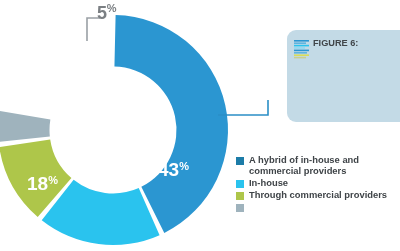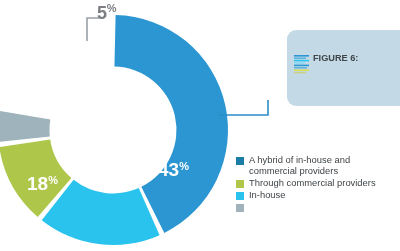--- a/index.html
+++ b/index.html
@@ -55,25 +55,25 @@
     vertical-align: super;
     letter-spacing: 0;
   }
 
   
   #callout-box {
     position: absolute;
     left: 287px;
     top: 30px;
     width: 113px;
-    height: 76px;
+    height: 92px;
     background: #c3dae6;
     border-radius: 9px 0 0 9px;
     box-sizing: border-box;
-    padding: 23px 6px 6px 7px;
+    padding: 8px 6px 6px 7px;
     display: flex;
     align-items: flex-start;
   }
   #callout-icon {
     width: 15px;
     height: 19px;
     flex: 0 0 auto;
     margin-top: 2px;
     margin-right: 4px;
     display: block;
@@ -93,20 +93,21 @@
   #legend {
     position: absolute;
     left: 236px;
     top: 154px;
     width: 164px;
   }
   .legend-row {
     display: flex;
     align-items: flex-start;
     margin-bottom: 1px;
+    font-weight: bold;
   }
   .legend-swatch {
     width: 8px;
     height: 8px;
     flex: 0 0 auto;
     margin-top: 3px;
     margin-right: 5px;
   }
   .legend-label {
     font-size: 9.4px;
@@ -163,27 +164,27 @@
   </div>
 
   <div id="legend">
 
     <div class="legend-row">
       <span class="legend-swatch" style="background:#1c7ca8"></span>
       <span class="legend-label">A hybrid of in-house and commercial providers</span>
     </div>
 
     <div class="legend-row">
-      <span class="legend-swatch" style="background:#aec64a"></span>
-      <span class="legend-label">Through commercial providers</span>
+      <span class="legend-swatch" style="background:#2ac3ee"></span>
+      <span class="legend-label">In-house</span>
     </div>
 
     <div class="legend-row">
-      <span class="legend-swatch" style="background:#2ac3ee"></span>
-      <span class="legend-label">In-house</span>
+      <span class="legend-swatch" style="background:#aec64a"></span>
+      <span class="legend-label">Through commercial providers</span>
     </div>
 
     <div class="legend-row">
       <span class="legend-swatch" style="background:#9fb3bd"></span>
     </div>
 
   </div>
 
 </div>
 

